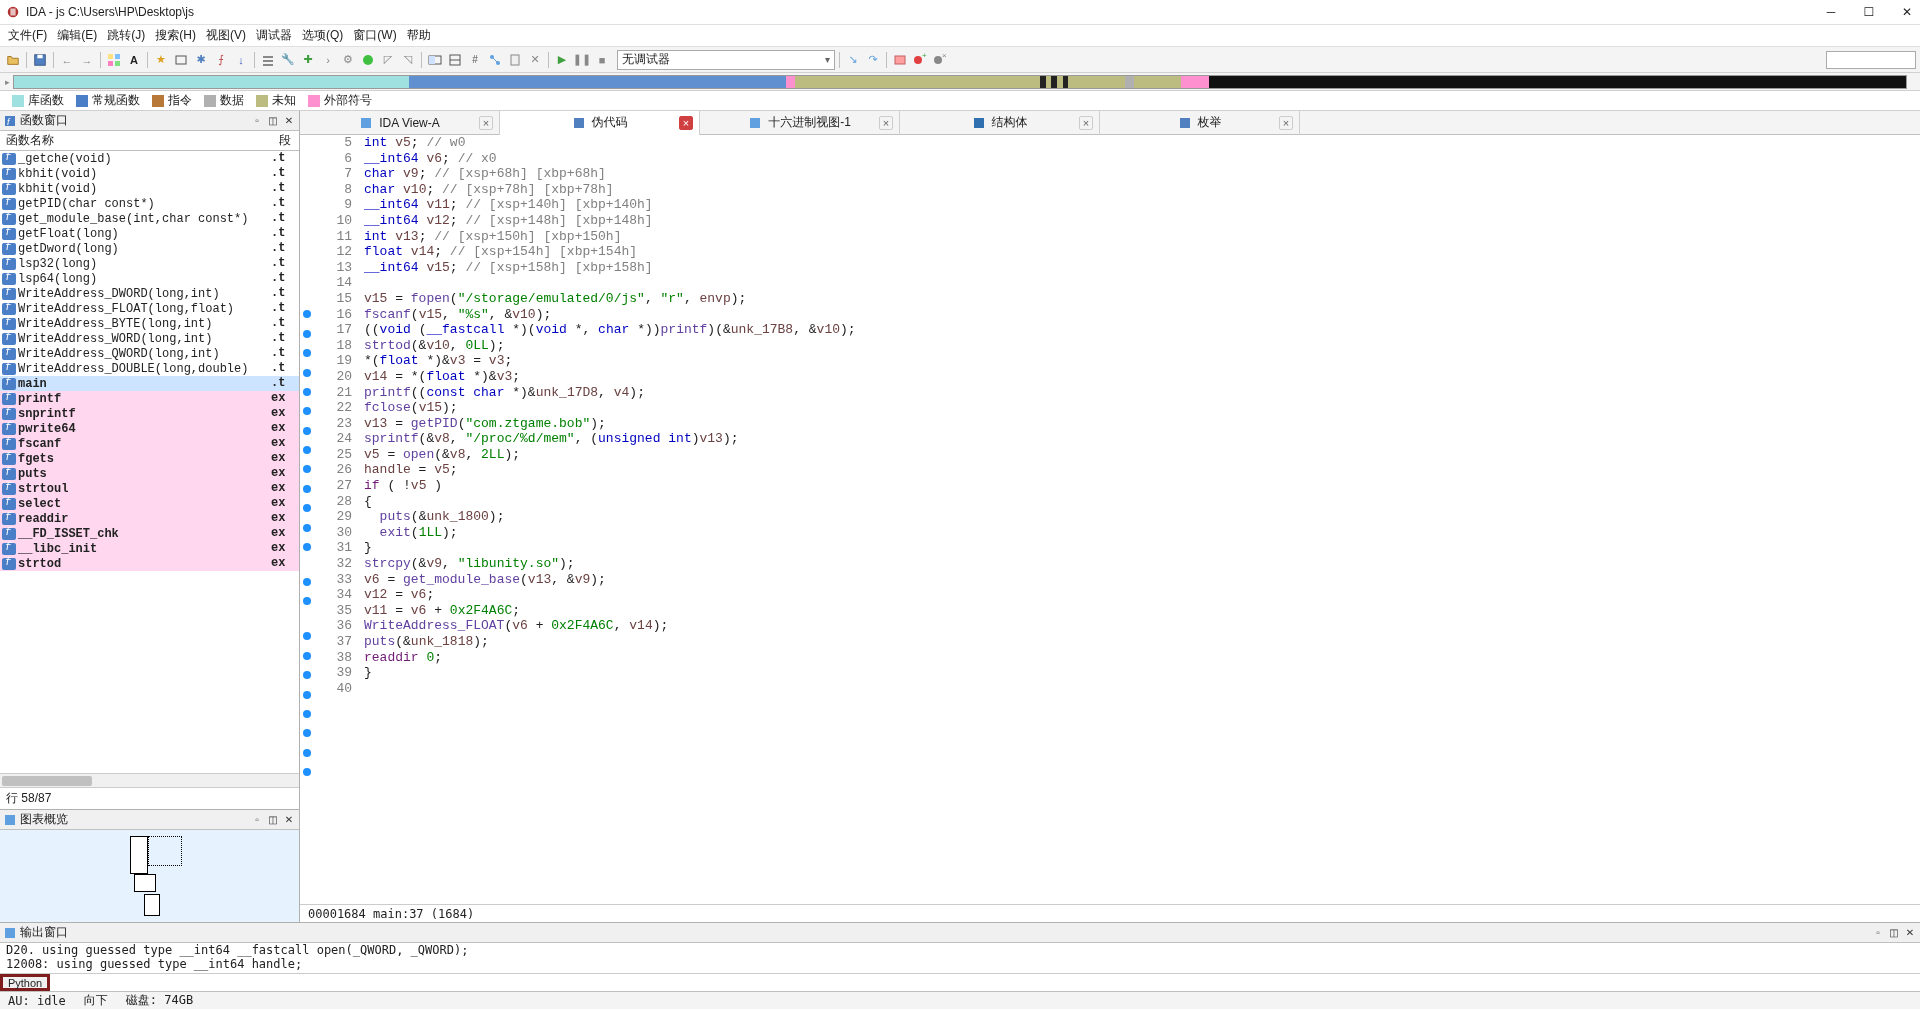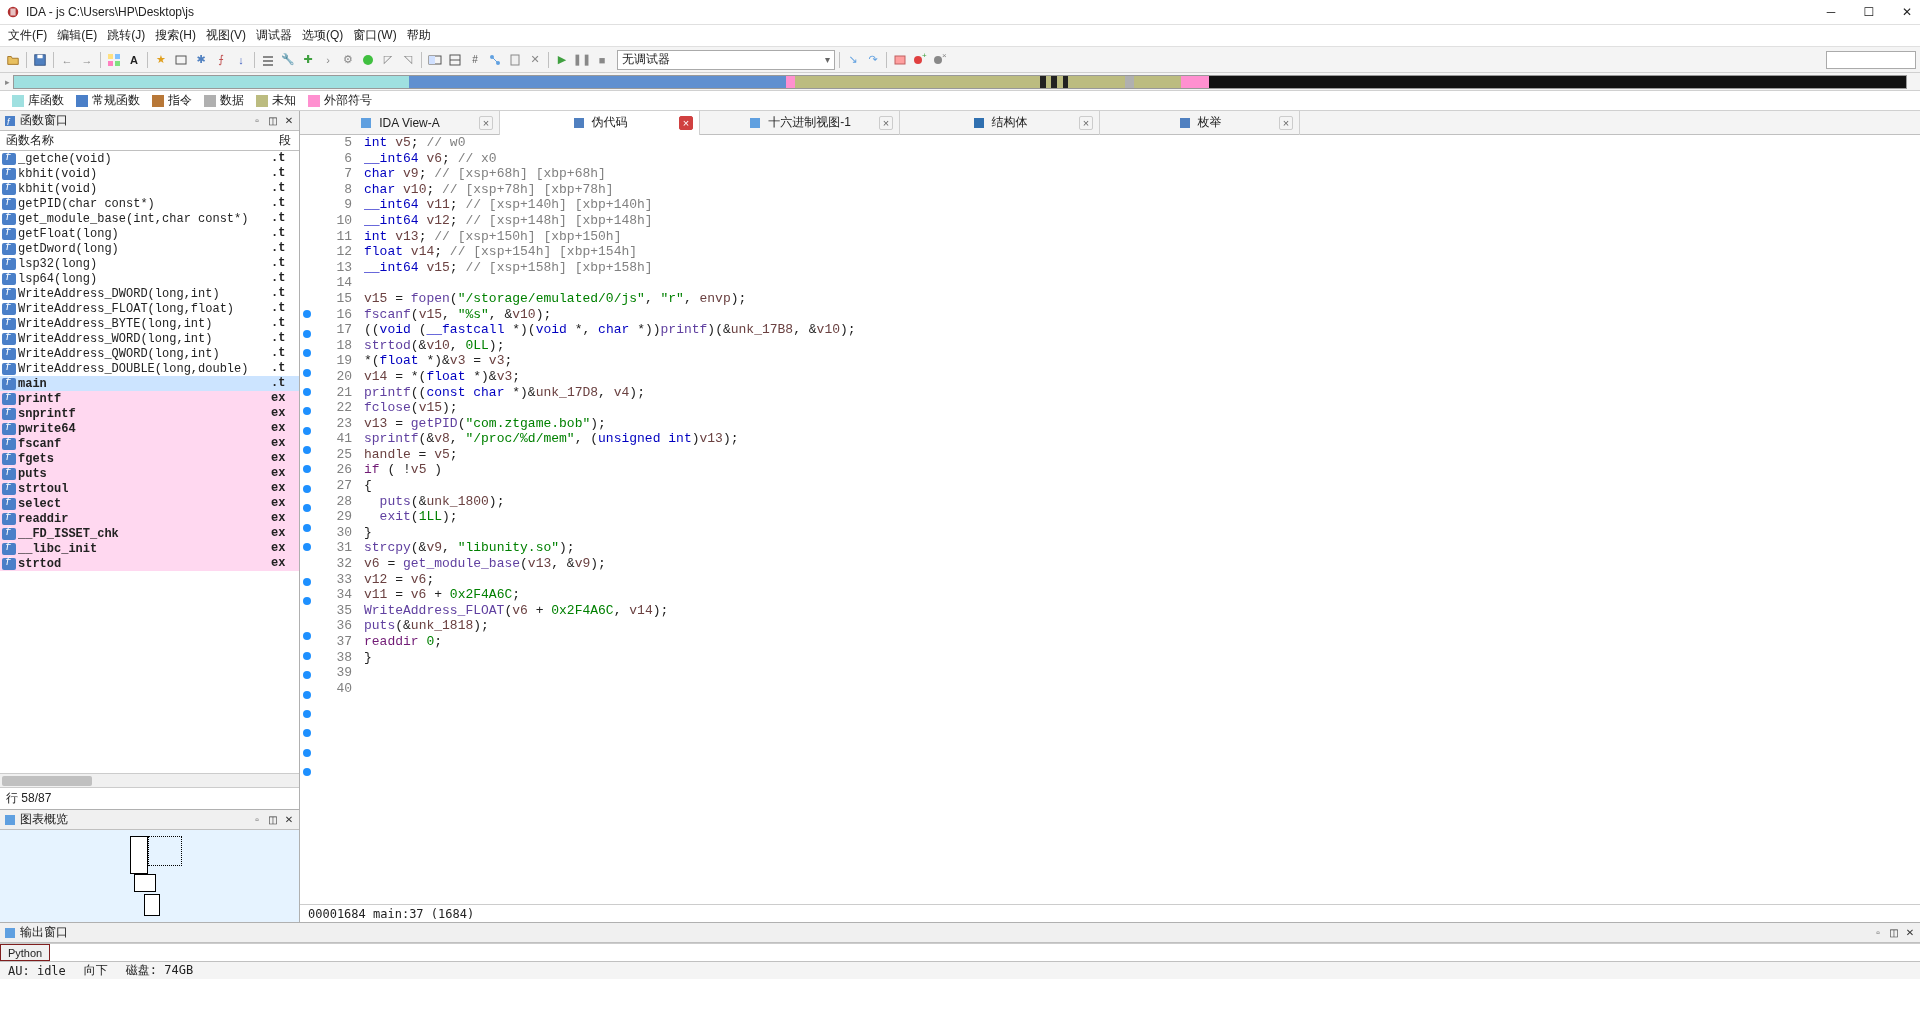--- a/index.html
+++ b/index.html
@@ -65,21 +65,21 @@
 .ty { color: #0000c0; }
 .fncall { color: #6040a0; }
 .var { color: #6a4040; }
 .str { color: #008000; }
 .cmt { color: #808080; }
 .num { color: #008000; }
 .statusline { height: 18px; font-size: 12px; padding: 0 8px; border-top: 1px solid #ccc; display: flex; align-items: center; font-family: Consolas,monospace; }
 .output-panel { border-top: 1px solid #b0b0b0; }
 .output-body { height: 30px; overflow: hidden; font-family: Consolas,monospace; font-size: 12px; padding: 0 6px; color: #222;}
 .python-row { height: 18px; border-top: 1px solid #ccc; display: flex; }
-.python-btn { width: 50px; border: 1px solid #7f1d1d; font-size: 11px; display: flex; align-items: center; justify-content: center; background: #f0f0f0; }
+.python-btn { width: 50px; border: 3px solid #7f1d1d; font-size: 11px; display: flex; align-items: center; justify-content: center; background: #f0f0f0; }
 .python-input { flex: 1; border: none; padding: 0 4px; font-family: Consolas,monospace; font-size: 12px; outline: none; }
 .statusbar { height: 18px; display: flex; align-items: center; gap: 18px; padding: 0 8px; font-size: 12px; background: #f4f4f4; border-top: 1px solid #c0c0c0; font-family: Consolas,"Microsoft YaHei",monospace;}
 svg { display: block; }
 .search-combo { width: 90px; height: 18px; border:1px solid #aaa; background:#fff; margin-left: 6px;}
 </style>
 </head>
 <body>
 
 <div class="titlebar">
   <span class="icon">
@@ -593,21 +593,21 @@
           <div class="gutter-line">14</div>
           <div class="gutter-line">15</div>
           <div class="gutter-line">16</div>
           <div class="gutter-line">17</div>
           <div class="gutter-line">18</div>
           <div class="gutter-line">19</div>
           <div class="gutter-line">20</div>
           <div class="gutter-line">21</div>
           <div class="gutter-line">22</div>
           <div class="gutter-line">23</div>
-          <div class="gutter-line">41</div>
+          <div class="gutter-line">24</div>
           <div class="gutter-line">25</div>
           <div class="gutter-line">26</div>
           <div class="gutter-line">27</div>
           <div class="gutter-line">28</div>
           <div class="gutter-line">29</div>
           <div class="gutter-line">30</div>
           <div class="gutter-line">31</div>
           <div class="gutter-line">32</div>
           <div class="gutter-line">33</div>
           <div class="gutter-line">34</div>
@@ -632,20 +632,21 @@
           <div class="code-line"><span class="var">v15</span> = <span class="fncall">fopen</span>(<span class="str">"/storage/emulated/0/js"</span>, <span class="str">"r"</span>, <span class="var">envp</span>);</div>
           <div class="code-line"><span class="fncall">fscanf</span>(<span class="var">v15</span>, <span class="str">"%s"</span>, &amp;<span class="var">v10</span>);</div>
           <div class="code-line">((<span class="ty">void</span> (<span class="ty">__fastcall</span> *)(<span class="ty">void</span> *, <span class="ty">char</span> *))<span class="fncall">printf</span>)(&amp;<span class="var">unk_17B8</span>, &amp;<span class="var">v10</span>);</div>
           <div class="code-line"><span class="fncall">strtod</span>(&amp;<span class="var">v10</span>, <span class="num">0LL</span>);</div>
           <div class="code-line">*(<span class="ty">float</span> *)&amp;<span class="var">v3</span> = <span class="var">v3</span>;</div>
           <div class="code-line"><span class="var">v14</span> = *(<span class="ty">float</span> *)&amp;<span class="var">v3</span>;</div>
           <div class="code-line"><span class="fncall">printf</span>((<span class="ty">const</span> <span class="ty">char</span> *)&amp;<span class="var">unk_17D8</span>, <span class="var">v4</span>);</div>
           <div class="code-line"><span class="fncall">fclose</span>(<span class="var">v15</span>);</div>
           <div class="code-line"><span class="var">v13</span> = <span class="fncall">getPID</span>(<span class="str">"com.ztgame.bob"</span>);</div>
           <div class="code-line"><span class="fncall">sprintf</span>(&amp;<span class="var">v8</span>, <span class="str">"/proc/%d/mem"</span>, (<span class="ty">unsigned</span> <span class="ty">int</span>)<span class="var">v13</span>);</div>
+          <div class="code-line"><span class="var">v5</span> = <span class="fncall">open</span>(&amp;<span class="var">v8</span>, <span class="num">2LL</span>);</div>
           <div class="code-line"><span class="var">handle</span> = <span class="var">v5</span>;</div>
           <div class="code-line"><span class="kw">if</span> ( !<span class="var">v5</span> )</div>
           <div class="code-line">{</div>
           <div class="code-line">  <span class="fncall">puts</span>(&amp;<span class="var">unk_1800</span>);</div>
           <div class="code-line">  <span class="fncall">exit</span>(<span class="num">1LL</span>);</div>
           <div class="code-line">}</div>
           <div class="code-line"><span class="fncall">strcpy</span>(&amp;<span class="var">v9</span>, <span class="str">"libunity.so"</span>);</div>
           <div class="code-line"><span class="var">v6</span> = <span class="fncall">get_module_base</span>(<span class="var">v13</span>, &amp;<span class="var">v9</span>);</div>
           <div class="code-line"><span class="var">v12</span> = <span class="var">v6</span>;</div>
           <div class="code-line"><span class="var">v11</span> = <span class="var">v6</span> + <span class="num">0x2F4A6C</span>;</div>
@@ -665,20 +666,24 @@
         <svg width="12" height="12">
           <rect x="1" y="1" width="10" height="10" fill="#60a0e0"></rect>
         </svg>
       </span>
     <span>输出窗口</span>
     <span class="sp"></span>
     <span class="pbtn">▫</span>
     <span class="pbtn">◫</span>
     <span class="pbtn">✕</span>
   </div>
+  <div class="output-body" id="output-body">
+      <div>D20. using guessed type __int64 __fastcall open(_QWORD, _QWORD);</div>
+      <div>12008: using guessed type __int64 handle;</div>
+    </div>
   <div class="python-row">
     <div class="python-btn">Python</div>
     <input class="python-input" style="">
   </div>
 </div>
 
 <div class="statusbar">
   <span><span>AU:</span> <span>idle</span></span>
   <span>向下</span>
   <span>磁盘: 74GB</span>

